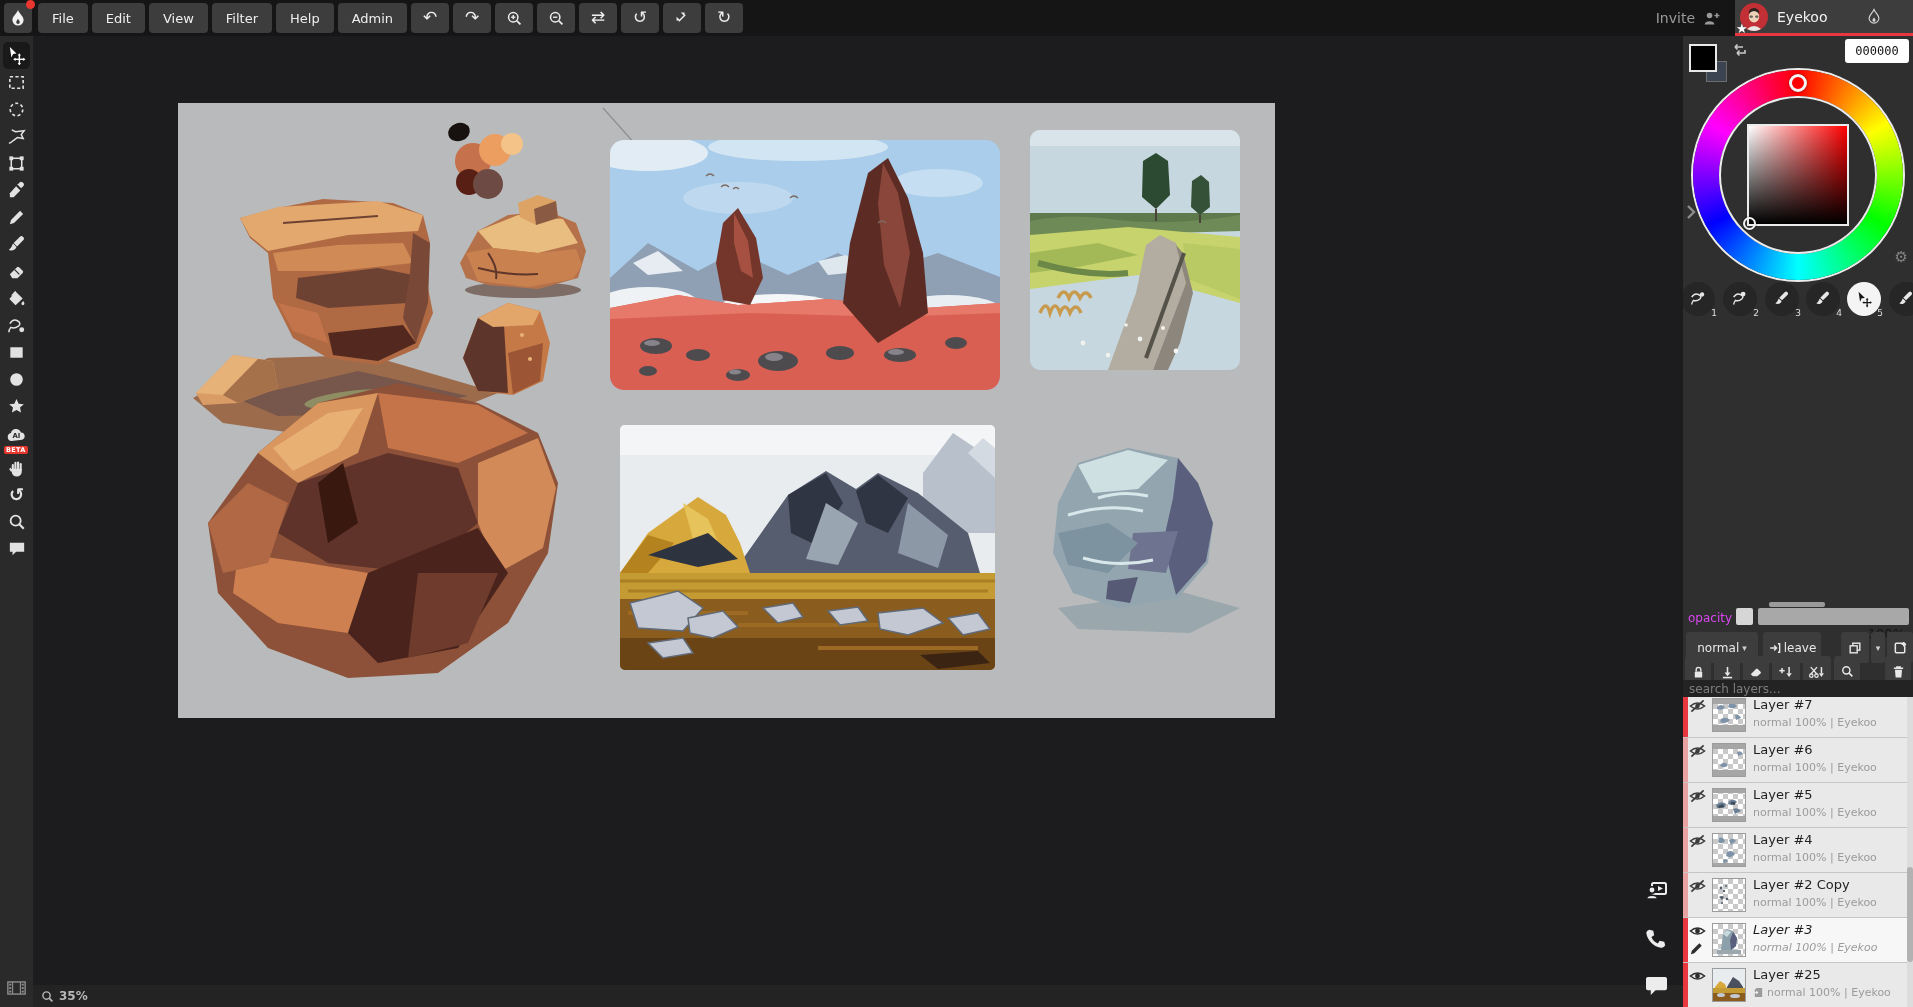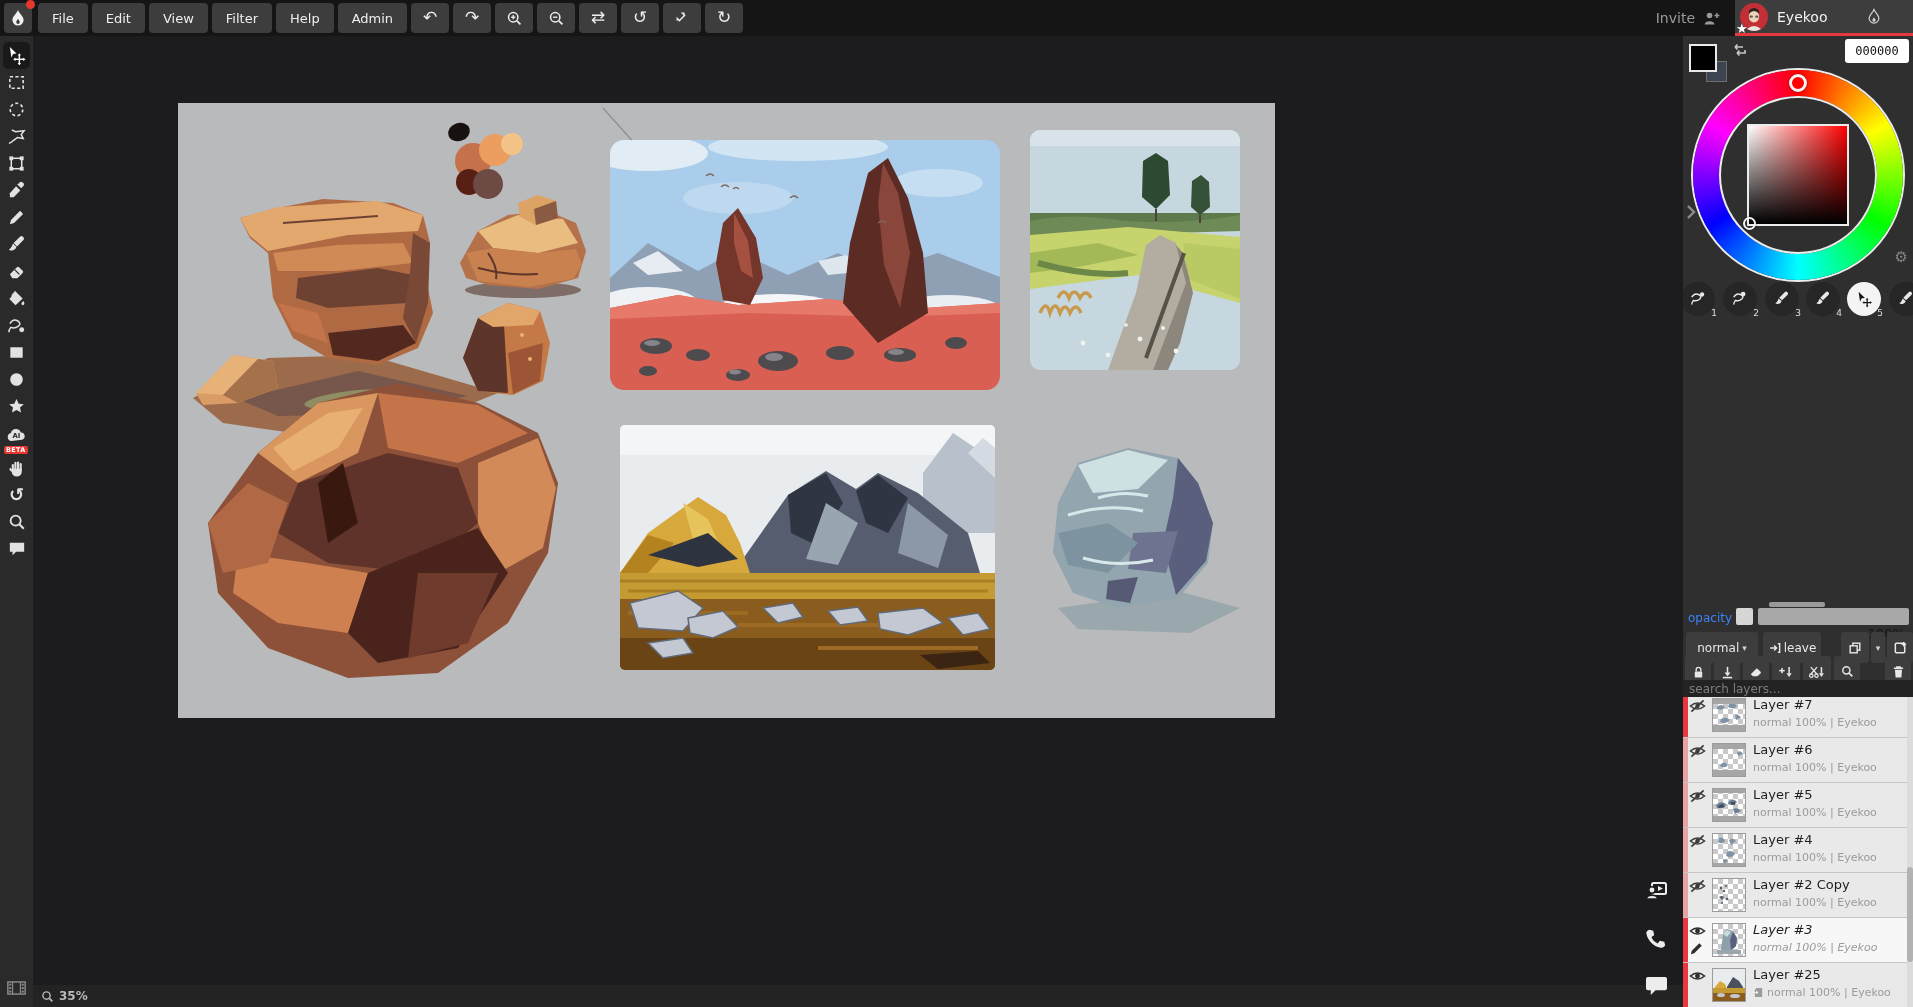--- a/index.html
+++ b/index.html
@@ -72,21 +72,21 @@
   .sv-marker{position:absolute;left:-6px;bottom:-6px;width:13px;height:13px;border-radius:50%;
     border:2px solid #f2f2f2;box-shadow:0 0 2px rgba(0,0,0,.7);cursor:pointer;}
   .gear{position:absolute;right:5px;top:212px;color:#838383;font-size:15px;cursor:pointer;}
   .brush-slot{position:absolute;top:246px;width:34px;height:34px;border-radius:50%;background:#262626;
     display:flex;align-items:center;justify-content:center;color:#e8e8e8;cursor:pointer;}
   .brush-slot.active{background:#f4f4f4;color:#161616;}
   .slot-num{position:absolute;right:-2px;bottom:-2px;font-size:9px;color:#dedede;}
   .brush-slot.active .slot-num{color:#dedede;}
 
   .resize-handle{position:absolute;left:86px;top:566px;width:56px;height:5px;background:#9a9a9a;border-radius:2px;cursor:ns-resize;}
-  .opacity-label{position:absolute;left:5px;top:575px;color:#3b82f6;font-size:12px;}
+  .opacity-label{position:absolute;left:5px;top:575px;color:#d946ef;font-size:12px;}
   .opacity-toggle{position:absolute;left:53px;top:572px;width:17px;height:17px;background:#d6d6d6;border-radius:2px;cursor:pointer;}
   .opacity-track{position:absolute;left:75px;top:572px;width:151px;height:17px;background:#a8a8a8;border-radius:2px;cursor:pointer;}
   .opacity-value{position:absolute;right:4px;top:18px;font-size:13px;color:#161616;}
 
   .pbtn{position:absolute;height:31px;background:#3d3d3d;border:none;border-radius:3px;color:#e8e8e8;
     font-size:12px;font-family:inherit;display:flex;align-items:center;justify-content:center;gap:3px;cursor:pointer;}
   .row-blend{top:596px;}
   .row-actions{top:620px;}
   .caret{font-size:9px;color:#cfcfcf;}
 

